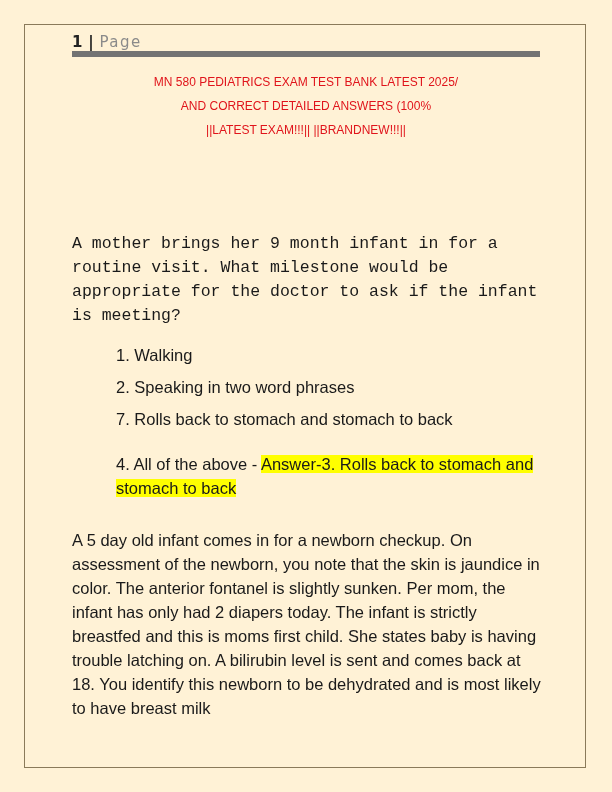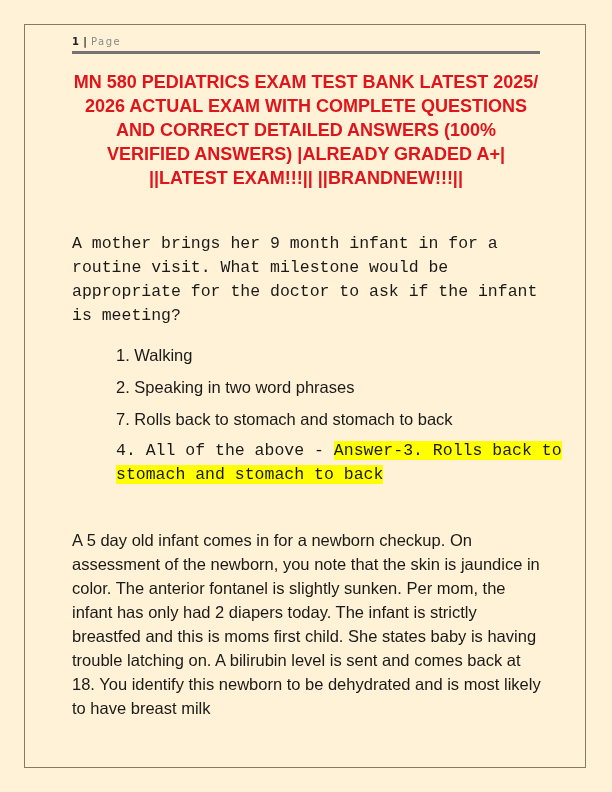--- a/index.html
+++ b/index.html
@@ -22,23 +22,23 @@
       height: 744px;
       border: 1px solid #8a7a5a;
       box-sizing: border-box;
     }
     .header {
       position: absolute;
       left: 72px;
       top: 35px;
       width: 468px;
       height: 16px;
-      border-bottom: 3px solid #737373;
+      border-bottom: 6px solid #737373;
       font-family: "DejaVu Sans", sans-serif;
-      font-size: 10px;
+      font-size: 15px;
       line-height: 14px;
     }
     .header .num {
       font-weight: bold;
       color: #222;
     }
     .header .sep {
       color: #222;
       font-weight: bold;
       margin: 0 1px;
@@ -47,59 +47,57 @@
       color: #8a8a8a;
       letter-spacing: 1.5px;
     }
     .title {
       position: absolute;
       left: 60px;
       top: 70px;
       width: 492px;
       text-align: center;
       color: #e0141b;
-      font-weight: bold;
-      font-size: 18px;
+      font-weight: normal;
+      font-size: 12px;
       line-height: 24px;
     }
     .body-text {
       position: absolute;
       left: 72px;
       width: 475px;
       color: #1a1a1a;
       font-size: 16.5px;
       line-height: 24px;
     }
     .q1 { top: 232px; font-family: Liberation Mono, monospace; }
     .opt { position: absolute; left: 72px; color: #1a1a1a; font-size: 16.5px; line-height: 24px; width: 475px; margin-left: 44px; }
     .opt1 { top: 343px; }
     .opt2 { top: 375px; }
     .opt3 { top: 407px; }
-    .opt4 { top: 439px; font-family: Liberation Mono, monospace; }
+    .opt4 { top: 452px; }
     .hl {
       background: #ffff00;
     }
     .q2 { top: 528px; }
   </style>
 </head>
 <body>
 
 <div class="page-border"></div>
 
 <div class="header">
   <span class="num">1</span>
   <span class="sep">|</span>
   <span class="label">Page</span>
 </div>
 
 <div class="title">
   <div>MN 580 PEDIATRICS EXAM TEST BANK LATEST 2025/</div>
-  <div>2026 ACTUAL EXAM WITH COMPLETE QUESTIONS</div>
   <div>AND CORRECT DETAILED ANSWERS (100%</div>
-  <div>VERIFIED ANSWERS) |ALREADY GRADED A+|</div>
   <div>||LATEST EXAM!!!|| ||BRANDNEW!!!||</div>
 </div>
 
 <div class="body-text q1">A mother brings her 9 month infant in for a routine visit. What milestone would be appropriate for the doctor to ask if the infant is meeting?</div>
 
 <div class="opt opt1">1. Walking</div>
 <div class="opt opt2">2. Speaking in two word phrases</div>
 <div class="opt opt3">7. Rolls back to stomach and stomach to back</div>
 <div class="opt opt4"><span>4. All of the above - </span><span class="hl">Answer-3. Rolls back to stomach and stomach to back</span></div>
 

